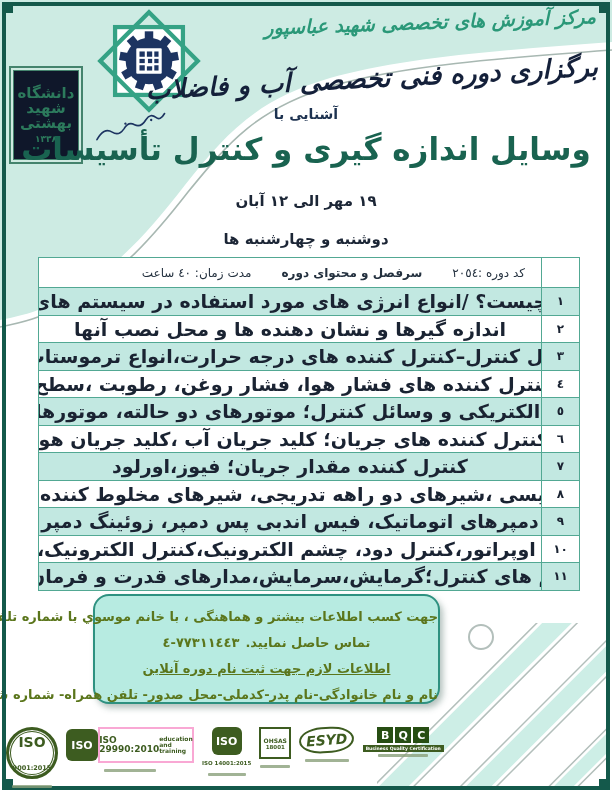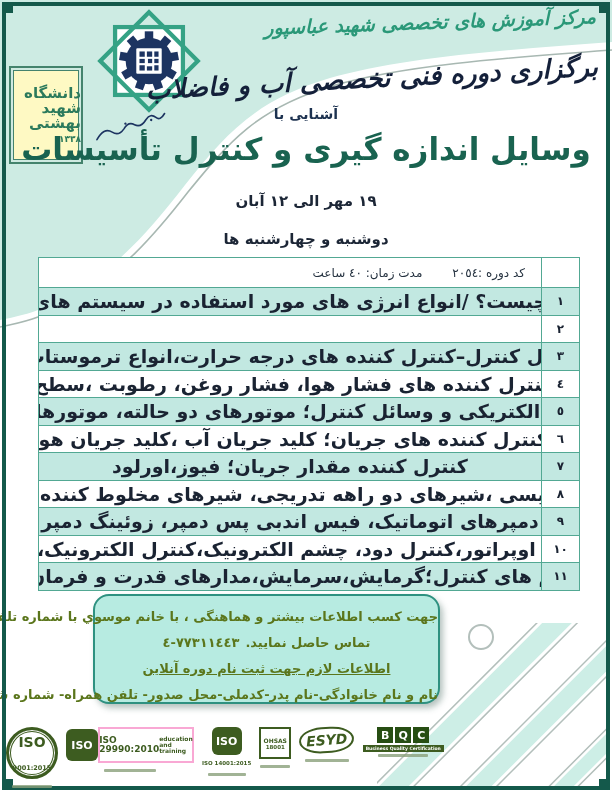--- a/index.html
+++ b/index.html
@@ -14,22 +14,22 @@
   .c-tl{top:2px;left:2px;} .c-tr{top:2px;right:2px;}
   .c-bl{bottom:2px;left:2px;} .c-br{bottom:2px;right:2px;}
   
   .band-svg{position:absolute;top:0;left:0;z-index:1;}
   
   .emblem{position:absolute;top:8px;left:96px;width:106px;height:106px;z-index:10;}
   .signature{position:absolute;top:114px;left:92px;width:80px;height:30px;z-index:10;transform:rotate(-6deg);}
   
   .uni-box{
     position:absolute;top:66px;left:9px;width:70px;height:94px;z-index:10;
-    background:#fef9c3;border:2px solid #44836d;box-shadow:inset 0 0 0 2px #cfeae1, inset 0 0 0 3px #44836d;
-    display:flex;flex-direction:column;align-items:flex-end;justify-content:center;
+    background:#0f172a;border:2px solid #44836d;box-shadow:inset 0 0 0 2px #cfeae1, inset 0 0 0 3px #44836d;
+    display:flex;flex-direction:column;align-items:center;justify-content:center;
     color:#2c7a5c;font-weight:bold;text-align:center;
   }
   .uni-box .u-line{font-size:15px;line-height:1.02;letter-spacing:1px;}
   .uni-box .u-year{font-size:9px;margin-top:3px;color:#2c7a5c;}
   
   .org-callig{
     position:absolute;top:10px;right:16px;width:280px;z-index:10;
     direction:rtl;text-align:center;color:#2a9878;font-weight:bold;font-style:italic;
     font-size:19px;transform:rotate(-2deg);white-space:nowrap;
   }
@@ -200,30 +200,32 @@
   <div class="intro" dir="rtl">آشنایی با</div>
   <div class="course-title" dir="rtl">وسایل اندازه گیری و کنترل تأسیسات</div>
   <div class="date-line" dir="rtl">١٩ مهر الی ١٢ آبان</div>
   <div class="days-line" dir="rtl">دوشنبه و چهارشنبه ها</div>
 
   <div class="ctable" dir="rtl">
     <div class="thead">
       <div class="tnum"></div>
       <div class="thead-content">
         <span class="h-code" dir="rtl">کد دوره :٢٠٥٤</span>
+        <span class="h-subject" dir="rtl">سرفصل و محتوای دوره</span>
         <span class="h-duration" dir="rtl">مدت زمان: ٤٠ ساعت</span>
       </div>
     </div>
 
     <div class="trow alt">
       <div class="tnum">١</div>
       <div class="ttext">کنترل چیست؟ /انواع انرژی های مورد استفاده در سیستم های کنترل</div>
     </div>
     <div class="trow">
       <div class="tnum">٢</div>
+      <div class="ttext">اندازه گیرها و نشان دهنده ها و محل نصب آنها</div>
     </div>
     <div class="trow alt">
       <div class="tnum">٣</div>
       <div class="ttext">وسایل کنترل–کنترل کننده های درجه حرارت،انواع ترموستات ها،</div>
     </div>
     <div class="trow">
       <div class="tnum">٤</div>
       <div class="ttext">کنترل کننده های فشار هوا، فشار روغن، رطوبت ،سطح،</div>
     </div>
     <div class="trow alt">

